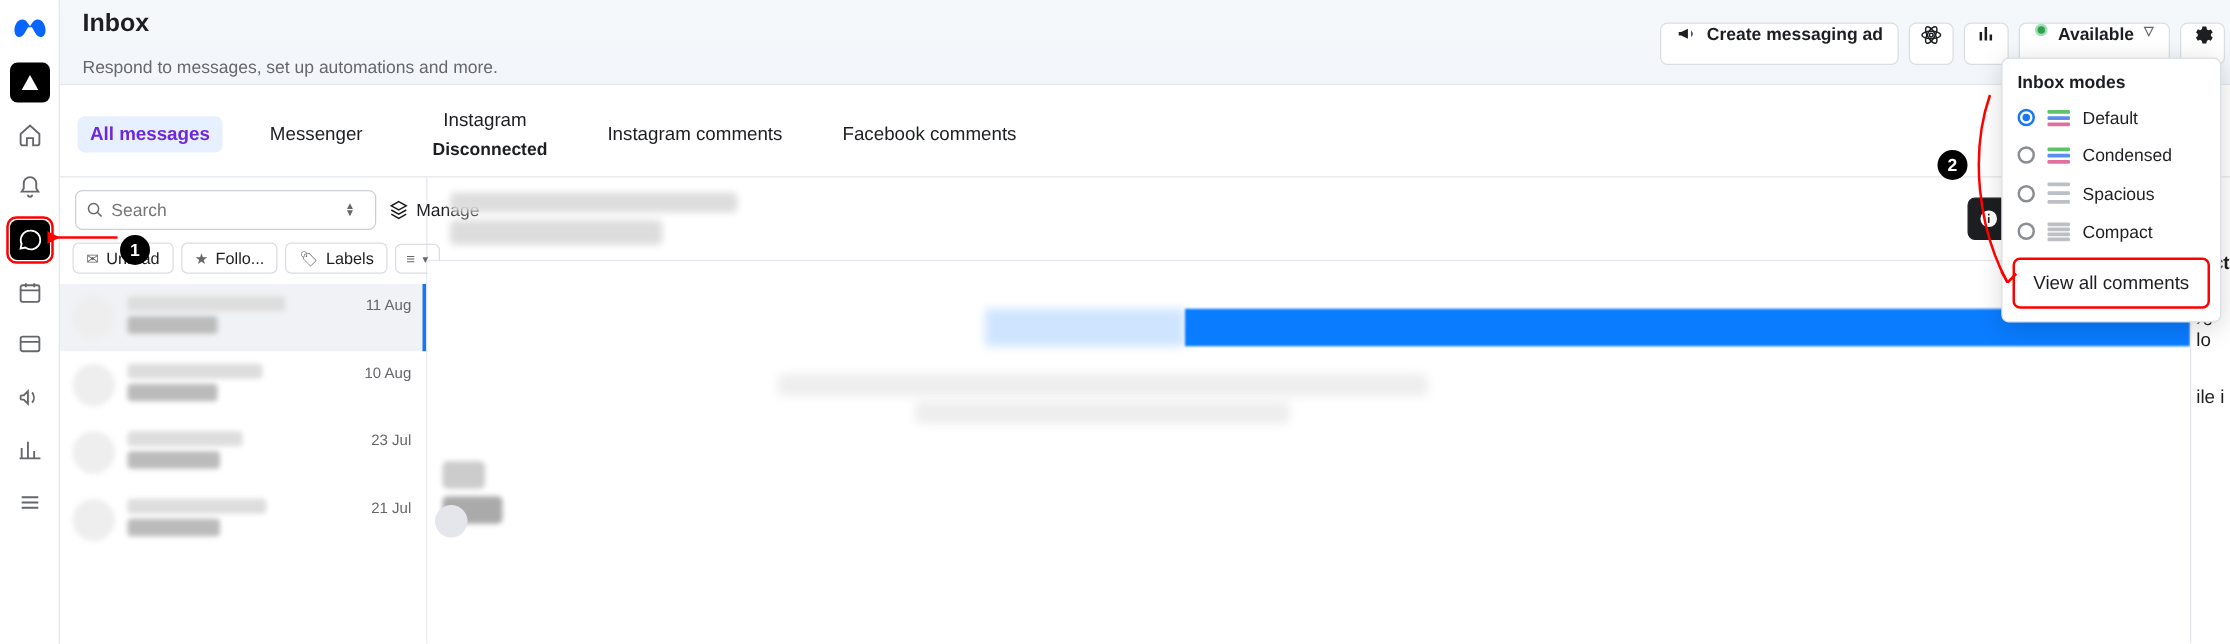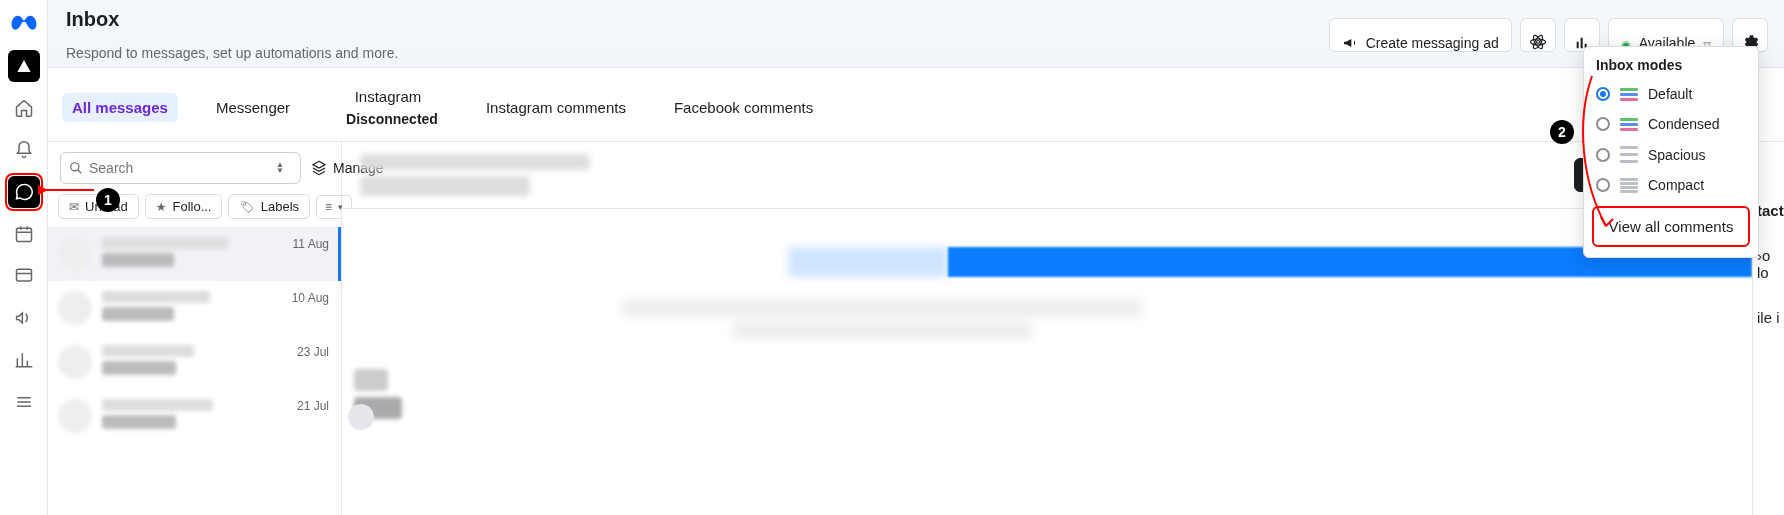--- a/index.html
+++ b/index.html
@@ -11,26 +11,26 @@
   .rail { width:48px; background:#fff; border-right:1px solid #e4e6eb; display:flex; flex-direction:column; align-items:center; padding-top:10px; gap:10px; }
   .rail-logo { width:30px; height:30px; display:flex; align-items:center; justify-content:center; }
   .rail-item { width:32px; height:32px; border-radius:6px; display:flex; align-items:center; justify-content:center; color:#65676b; cursor:pointer; }
   .rail-item.black { background:#000; color:#fff; }
   .rail-item.active-wrap { position:relative; }
   .rail-item.active-wrap::after { content:""; position:absolute; inset:-3px; border:2px solid #ff0000; border-radius:8px; pointer-events:none; }
 
   
   .main { flex:1; display:flex; flex-direction:column; background:#fff; }
 
-  .header { display:flex; align-items:center; justify-content:space-between; padding:8px 16px 6px 18px; background:linear-gradient(#f5f8fb,#f2f6fa); border-bottom:1px solid #e4e6eb; }
+  .header { display:flex; align-items:center; justify-content:space-between; padding:8px 4px 6px 18px; background:linear-gradient(#f5f8fb,#f2f6fa); border-bottom:1px solid #e4e6eb; }
   .header-left { display:flex; flex-direction:column; }
   .header-title { font-size:20px; font-weight:700; color:#1c1e21; }
   .header-sub { font-size:14px; color:#65676b; margin-top:14px; }
   .header-right { display:flex; align-items:center; gap:8px; }
-  .hbtn { height:34px; padding:0 12px; border:1px solid #dadde1; border-radius:6px; background:#fff; display:flex; align-items:flex-end; gap:8px; font-size:14px; font-weight:400; color:#1c1e21; cursor:pointer; }
+  .hbtn { height:34px; padding:0 12px; border:1px solid #dadde1; border-radius:6px; background:#fff; display:flex; align-items:flex-start; gap:8px; font-size:14px; font-weight:700; color:#1c1e21; cursor:pointer; }
   .hbtn.round { width:36px; padding:0; justify-content:center; }
   .avail-dot { width:10px;height:10px;border-radius:50%;background:#31a24c;border:2px solid #9fe0b5; }
   .chev-down { font-size:10px; color:#65676b; }
 
   
   .tabs { display:flex; align-items:center; gap:28px; padding:14px 14px 8px 14px; border-bottom:1px solid #e4e6eb; background:#fff;}
   .tab { font-size:15px; color:#1c1e21; cursor:pointer; padding:6px 10px; border-radius:6px; }
   .tab.active { background:#e7f0ff; color:#6d28d9; font-weight:600; }
   .tab .disconnected { font-weight:700; color:#1c1e21; margin-left:8px; font-size:14px;}
   .tab.inst { display:flex; align-items:center; gap:6px;flex-direction:column;}
@@ -79,21 +79,21 @@
   .msgrow .stack{display:flex;flex-direction:column;gap:6px;}
   .msgrow .m1{width:34px;height:22px;background:#ccc;filter:blur(2px);border-radius:4px;}
   .msgrow .m2{width:48px;height:22px;background:#aaa;filter:blur(2px);border-radius:4px;}
 
   
   .rside { width:32px; border-left:1px solid #e4e6eb; padding:60px 4px 0 4px; color:#1c1e21; font-size:15px; }
   .rside .rl { margin-bottom:28px; font-weight:400;}
   .rside .rl.b{font-weight:700;}
 
   
-  .popover { position:absolute; top:46px; right:25px; width:176px; background:#fff; border:1px solid #dadde1; border-radius:6px; box-shadow:0 4px 20px rgba(0,0,0,.15); padding:8px 0 0 0; z-index:50;}
+  .popover { position:absolute; top:46px; right:7px; width:176px; background:#fff; border:1px solid #dadde1; border-radius:6px; box-shadow:0 4px 20px rgba(0,0,0,.15); padding:8px 0 0 0; z-index:50;}
   .popover .ptitle{ font-weight:700; font-size:14px; padding:2px 12px 6px 12px;}
   .popover .opt { display:flex; align-items:center; gap:10px; padding:7px 12px; cursor:pointer;}
   .popover .radio{width:14px;height:14px;border-radius:50%;border:2px solid #8a8d91;position:relative;flex-shrink:0;}
   .popover .radio.sel{border-color:#1877f2;}
   .popover .radio.sel::after{content:"";position:absolute;inset:2px;border-radius:50%;background:#1877f2;}
   .popover .mode-ic{display:flex;flex-direction:column;gap:2px;width:18px;}
   .popover .mode-ic span{height:3px;background:#bcc0c4;border-radius:1px;}
   .popover .mode-ic.colored span:nth-child(1){background:#5ec26a;}
   .popover .mode-ic.colored span:nth-child(2){background:#5b8def;}
   .popover .mode-ic.colored span:nth-child(3){background:#e0719e;}

